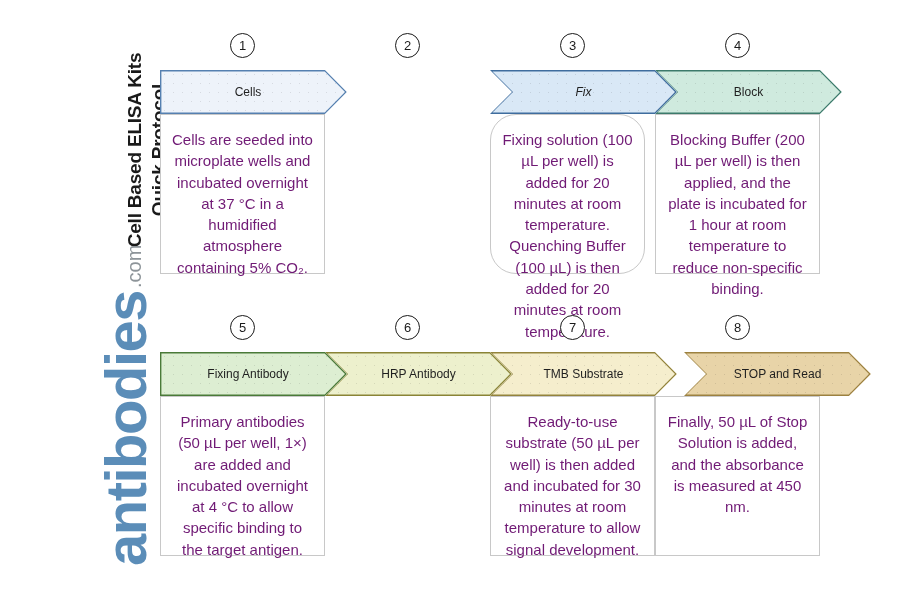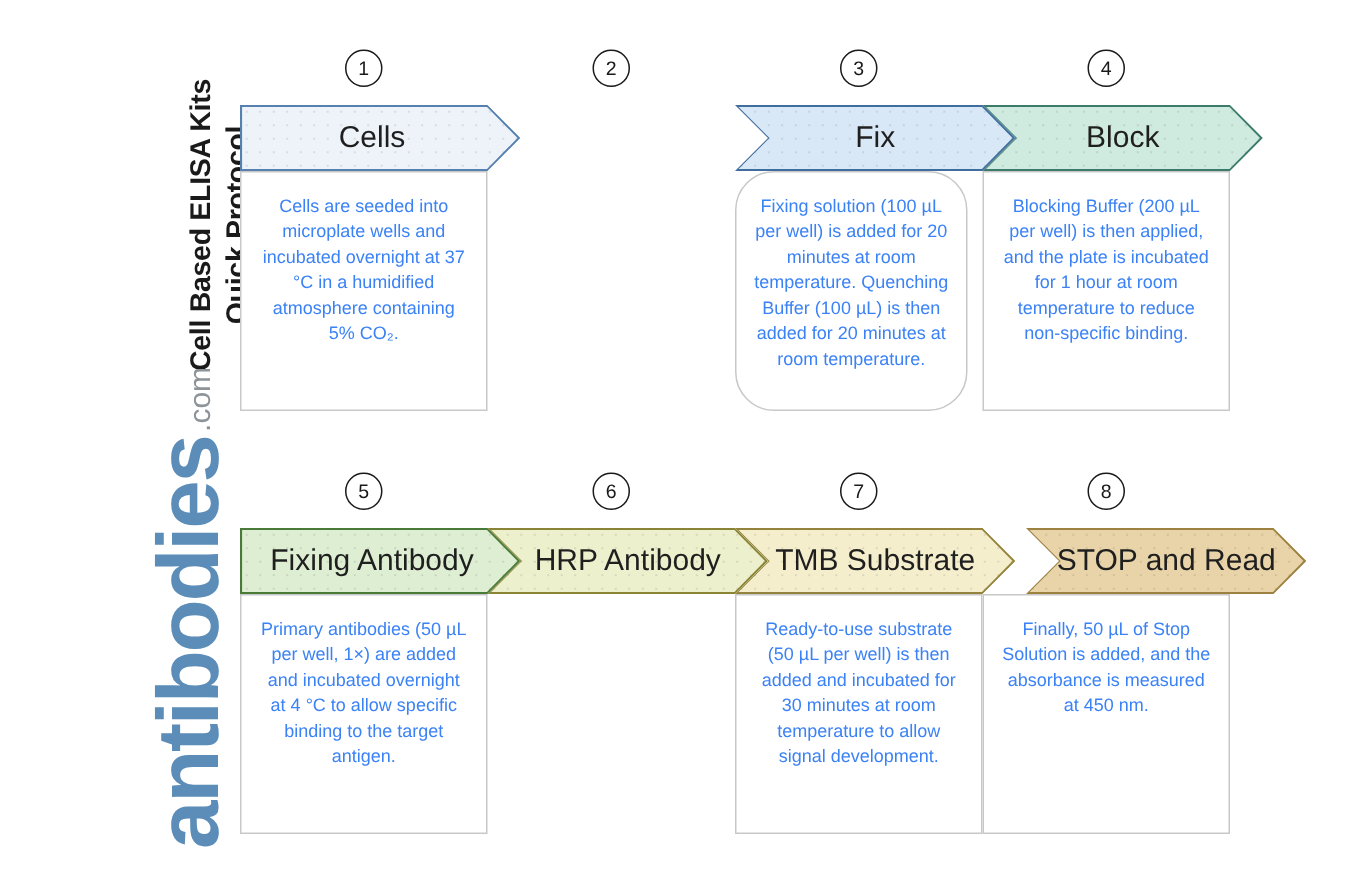--- a/index.html
+++ b/index.html
@@ -103,21 +103,21 @@
     height: 44px;
   }
   .chev {
     position: absolute;
     top: 0;
     height: 44px;
     box-sizing: border-box;
     display: flex;
     align-items: center;
     justify-content: center;
-    font-size: 20px;
+    font-size: 12px;
     color: #1f1f1f;
     background-image:
        radial-gradient(rgba(0,0,0,0.10) 0.6px, transparent 0.7px);
     background-size: 9px 9px;
   }
   .chev span { position: relative; z-index: 2; padding: 0 6px; text-align: center; }
 
   .boxes {
     position: relative;
     height: 160px;
@@ -129,24 +129,24 @@
     box-sizing: border-box;
     border: 1px solid #c8c8c8;
     background: #ffffff;
     padding: 14px 11px 8px 11px;
     display: flex;
     align-items: flex-start;
     justify-content: center;
   }
   .tbox p {
     margin: 0;
-    font-size: 12px;
+    font-size: 15px;
     line-height: 1.42;
     text-align: center;
-    color: #3b82f6;
+    color: #701a75;
   }
 </style>
 </head>
 <body>
 
 <div class="vtitle">Cell Based ELISA Kits
 Quick Protocol</div>
 
 <div class="logo-wrap">
   <span class="logo-name">antibodies</span>
@@ -160,21 +160,21 @@
       <div class="num-circle" style="left: 412.5px;">3</div>
       <div class="num-circle" style="left: 577.5px;">4</div>
     </div>
   <div class="chevrons">
       <div class="chev" style="left: 0px; width: 187px; background-color: rgb(238, 243, 250); z-index: 10; clip-path: polygon(0px 0px, 165px 0px, 187px 22px, 165px 44px, 0px 44px); filter: drop-shadow(transparent 0px 0px 0px); outline: none;">
         <svg width="187" height="44" style="position: absolute; left: 0px; top: 0px;">
           <polygon points="0.7,0.7 165,0.7 186,22 165,43.3 0.7,43.3" fill="none" stroke="#5580b0" stroke-width="1.4"></polygon>
         </svg>
         <span style="margin-left: 0px; margin-right: 11px;">Cells</span>
       </div>
-      <div class="chev" style="left: 330px; width: 187px; background-color: rgb(217, 232, 246); z-index: 8; clip-path: polygon(0px 0px, 165px 0px, 187px 22px, 165px 44px, 0px 44px, 22px 22px); filter: drop-shadow(transparent 0px 0px 0px); outline: none;">
+      <div class="chev" style="left: 330px; width: 187px; background-color: rgb(217, 232, 246); z-index: 8; clip-path: polygon(0px 0px, 165px 0px, 187px 22px, 165px 44px, 0px 44px, 22px 22px); filter: drop-shadow(transparent 0px 0px 0px); outline: none; font-style: italic;">
         <svg width="187" height="44" style="position: absolute; left: 0px; top: 0px;">
           <polygon points="0.7,0.7 165,0.7 186,22 165,43.3 0.7,43.3 22,22" fill="none" stroke="#3f6d9e" stroke-width="1.4"></polygon>
         </svg>
         <span style="margin-left: 11px; margin-right: 11px;">Fix</span>
       </div>
       <div class="chev" style="left: 495px; width: 187px; background-color: rgb(207, 234, 222); z-index: 7; clip-path: polygon(0px 0px, 165px 0px, 187px 22px, 165px 44px, 0px 44px, 22px 22px); filter: drop-shadow(transparent 0px 0px 0px); outline: none;">
         <svg width="187" height="44" style="position: absolute; left: 0px; top: 0px;">
           <polygon points="0.7,0.7 165,0.7 186,22 165,43.3 0.7,43.3 22,22" fill="none" stroke="#3c7a6b" stroke-width="1.4"></polygon>
         </svg>
         <span style="margin-left: 11px; margin-right: 11px;">Block</span>

